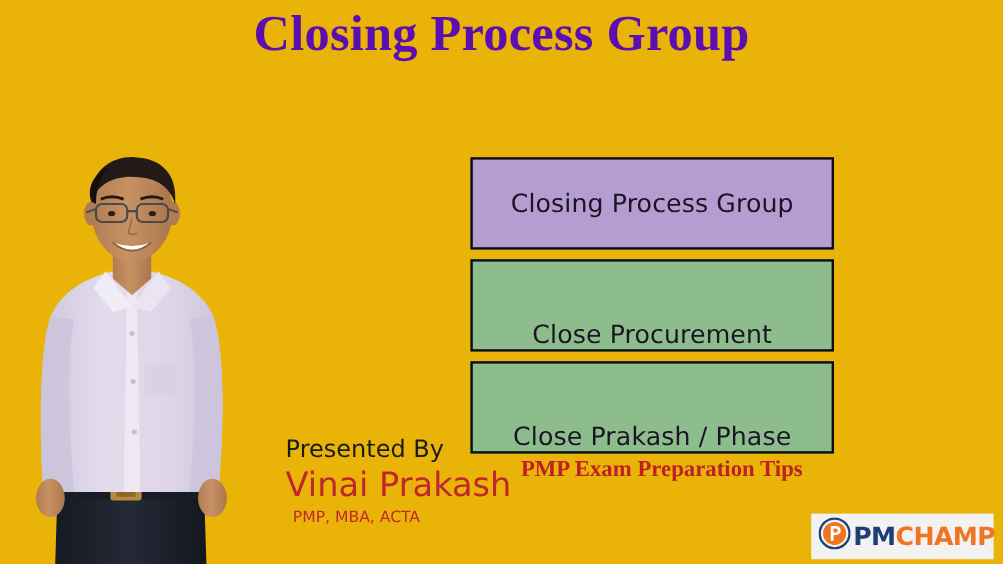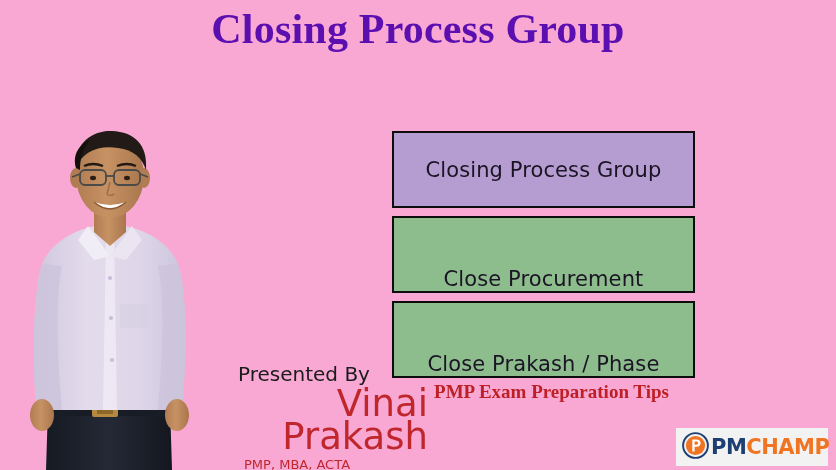--- a/index.html
+++ b/index.html
@@ -4,21 +4,21 @@
 <style>
   html, body {
     margin: 0;
     padding: 0;
     background: #ffffff;
   }
   #slide {
     position: relative;
     width: 836px;
     height: 470px;
-    background: #f9a8d4;
+    background: #eab308;
     overflow: hidden;
     font-family: "Liberation Sans", sans-serif;
   }
 
   
   #title-block {
     position: absolute;
     left: 0;
     top: 6px;
     width: 836px;
@@ -78,25 +78,24 @@
     margin-left: 28px;
   }
   #presented-by {
     font-family: "DejaVu Sans", "Liberation Sans", sans-serif;
     font-size: 20px;
     color: #1b1b1b;
     line-height: 24px;
   }
   #presenter-name {
     font-family: "DejaVu Sans", "Liberation Sans", sans-serif;
-    font-size: 37px;
+    font-size: 28px;
     color: #c0272d;
     line-height: 33px;
     margin-top: 1px;
-    text-align: right;
   }
   #presenter-creds {
     font-family: "DejaVu Sans", "Liberation Sans", sans-serif;
     font-size: 13px;
     color: #c0272d;
     line-height: 17px;
     margin-top: 3px;
     margin-left: 6px;
   }
 

